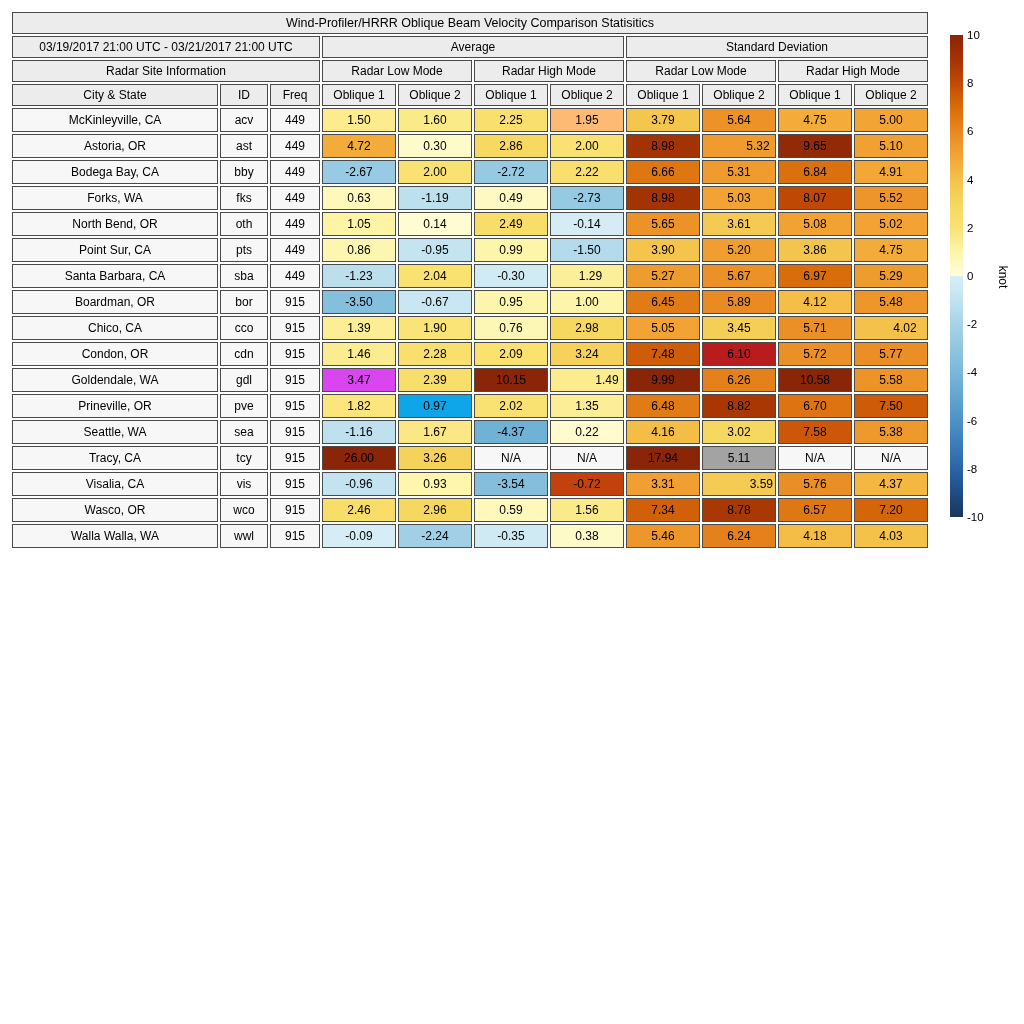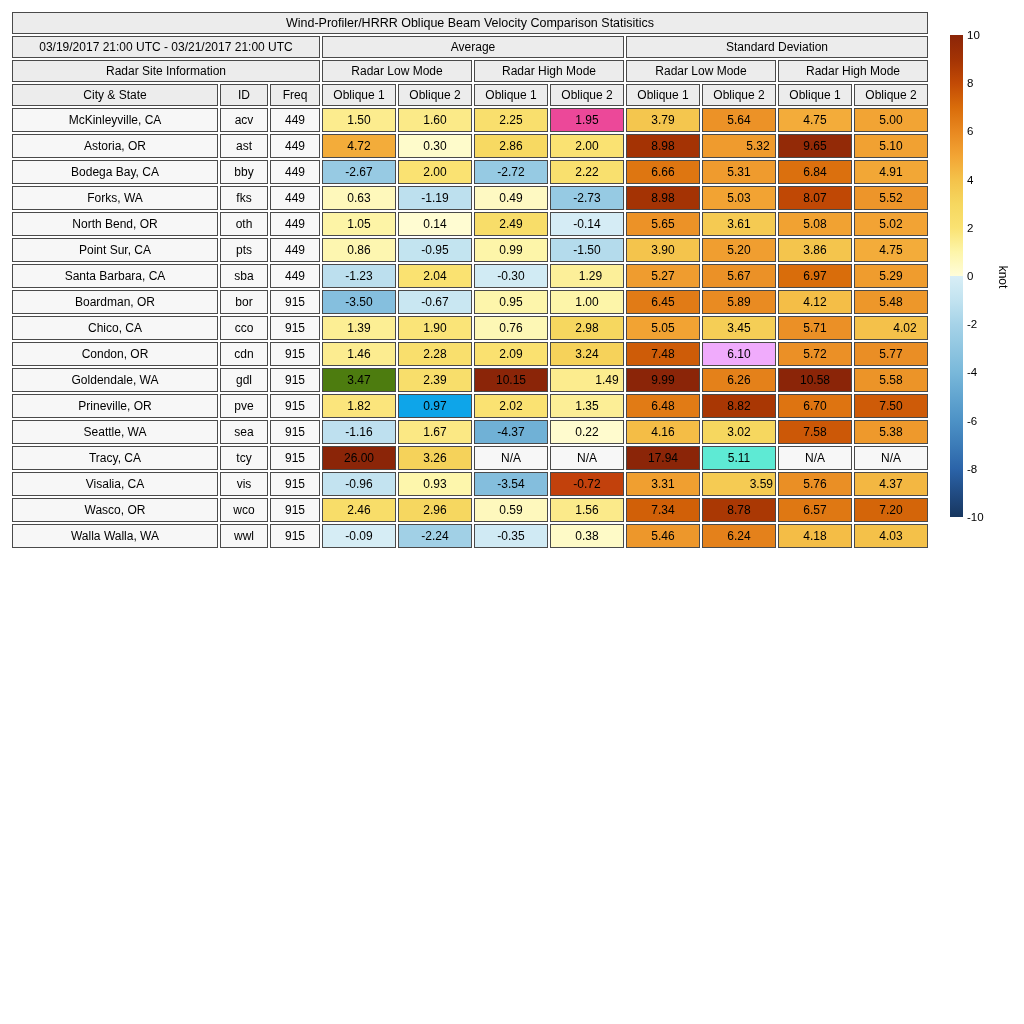--- a/index.html
+++ b/index.html
@@ -97,21 +97,21 @@
       </tr>
     </thead>
     <tbody id="table-body">
         <tr>
           <td class="label-cell">McKinleyville, CA</td>
           <td class="label-cell">acv</td>
           <td class="label-cell">449</td>
           <td style="background: rgb(252, 236, 142);">1.50</td>
           <td style="background: rgb(251, 234, 136);">1.60</td>
           <td style="background: rgb(249, 223, 109);">2.25</td>
-          <td style="background: #ec4899;">1.95</td>
+          <td style="background: #fdba74;">1.95</td>
           <td style="background: rgb(244, 198, 78);">3.79</td>
           <td style="background: rgb(236, 146, 39);">5.64</td>
           <td style="background: rgb(243, 172, 58);">4.75</td>
           <td style="background: rgb(242, 164, 52);">5.00</td>
         </tr>
         <tr>
           <td class="label-cell">Astoria, OR</td>
           <td class="label-cell">ast</td>
           <td class="label-cell">449</td>
           <td style="background: rgb(243, 172, 58);">4.72</td>
@@ -216,29 +216,29 @@
         </tr>
         <tr>
           <td class="label-cell">Condon, OR</td>
           <td class="label-cell">cdn</td>
           <td class="label-cell">915</td>
           <td style="background: rgb(252, 236, 144);">1.46</td>
           <td style="background: rgb(249, 223, 109);">2.28</td>
           <td style="background: rgb(250, 225, 112);">2.09</td>
           <td style="background: rgb(246, 210, 90);">3.24</td>
           <td style="background: rgb(206, 92, 8);">7.48</td>
-          <td style="background: #f0abfc;">6.10</td>
+          <td style="background: #b91c1c;">6.10</td>
           <td style="background: rgb(235, 144, 38);">5.72</td>
           <td style="background: rgb(234, 142, 37);">5.77</td>
         </tr>
         <tr>
           <td class="label-cell">Goldendale, WA</td>
           <td class="label-cell">gdl</td>
           <td class="label-cell">915</td>
-          <td style="background: #4d7c0f;">3.47</td>
+          <td style="background: #d946ef;">3.47</td>
           <td style="background: rgb(248, 222, 107);">2.39</td>
           <td style="background: rgb(139, 37, 8);">10.15</td>
           <td style="background: rgb(252, 236, 142); padding-left: 42px;">1.49</td>
           <td style="background: rgb(139, 37, 8);">9.99</td>
           <td style="background: rgb(228, 129, 26);">6.26</td>
           <td style="background: rgb(139, 37, 8);">10.58</td>
           <td style="background: rgb(236, 148, 40);">5.58</td>
         </tr>
         <tr>
           <td class="label-cell">Prineville, OR</td>
@@ -268,21 +268,21 @@
         </tr>
         <tr>
           <td class="label-cell">Tracy, CA</td>
           <td class="label-cell">tcy</td>
           <td class="label-cell">915</td>
           <td style="background: rgb(139, 37, 8);">26.00</td>
           <td style="background: rgb(245, 210, 90);">3.26</td>
           <td class="na-cell">N/A</td>
           <td class="na-cell">N/A</td>
           <td style="background: rgb(139, 37, 8);">17.94</td>
-          <td style="background: #5eead4;">5.11</td>
+          <td style="background: #a3a3a3;">5.11</td>
           <td class="na-cell">N/A</td>
           <td class="na-cell">N/A</td>
         </tr>
         <tr>
           <td class="label-cell">Visalia, CA</td>
           <td class="label-cell">vis</td>
           <td class="label-cell">915</td>
           <td style="background: rgb(195, 227, 240);">-0.96</td>
           <td style="background: rgb(253, 246, 172);">0.93</td>
           <td style="background: rgb(132, 190, 221);">-3.54</td>

